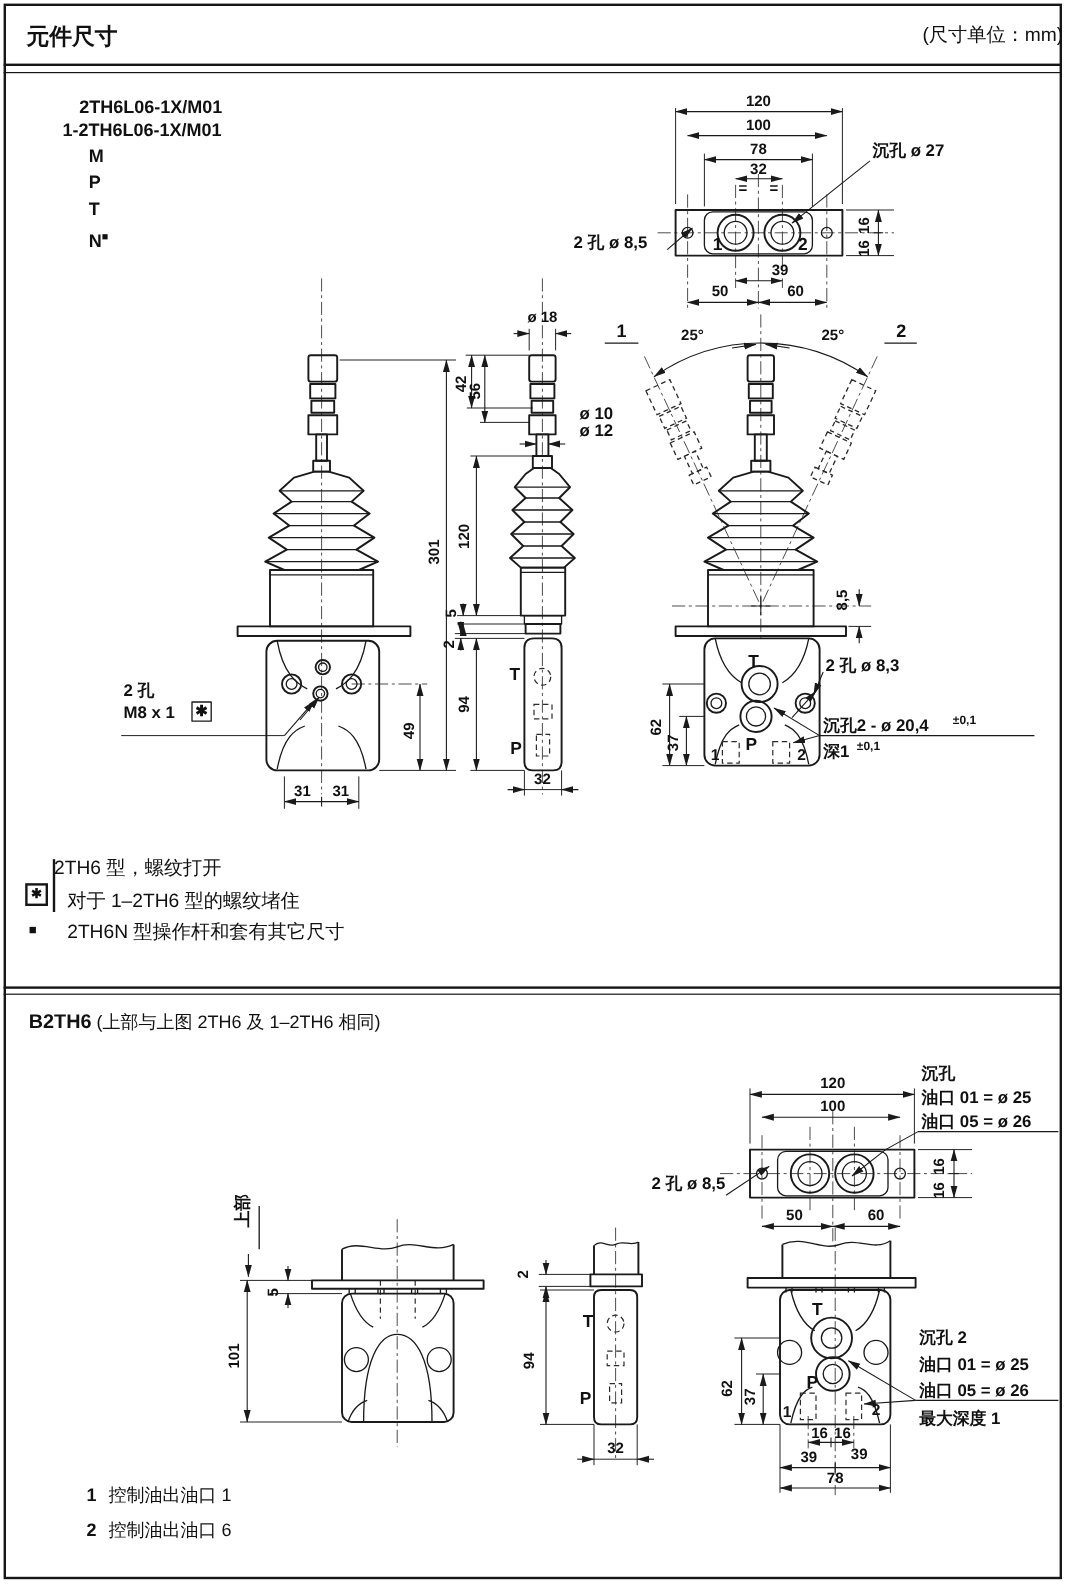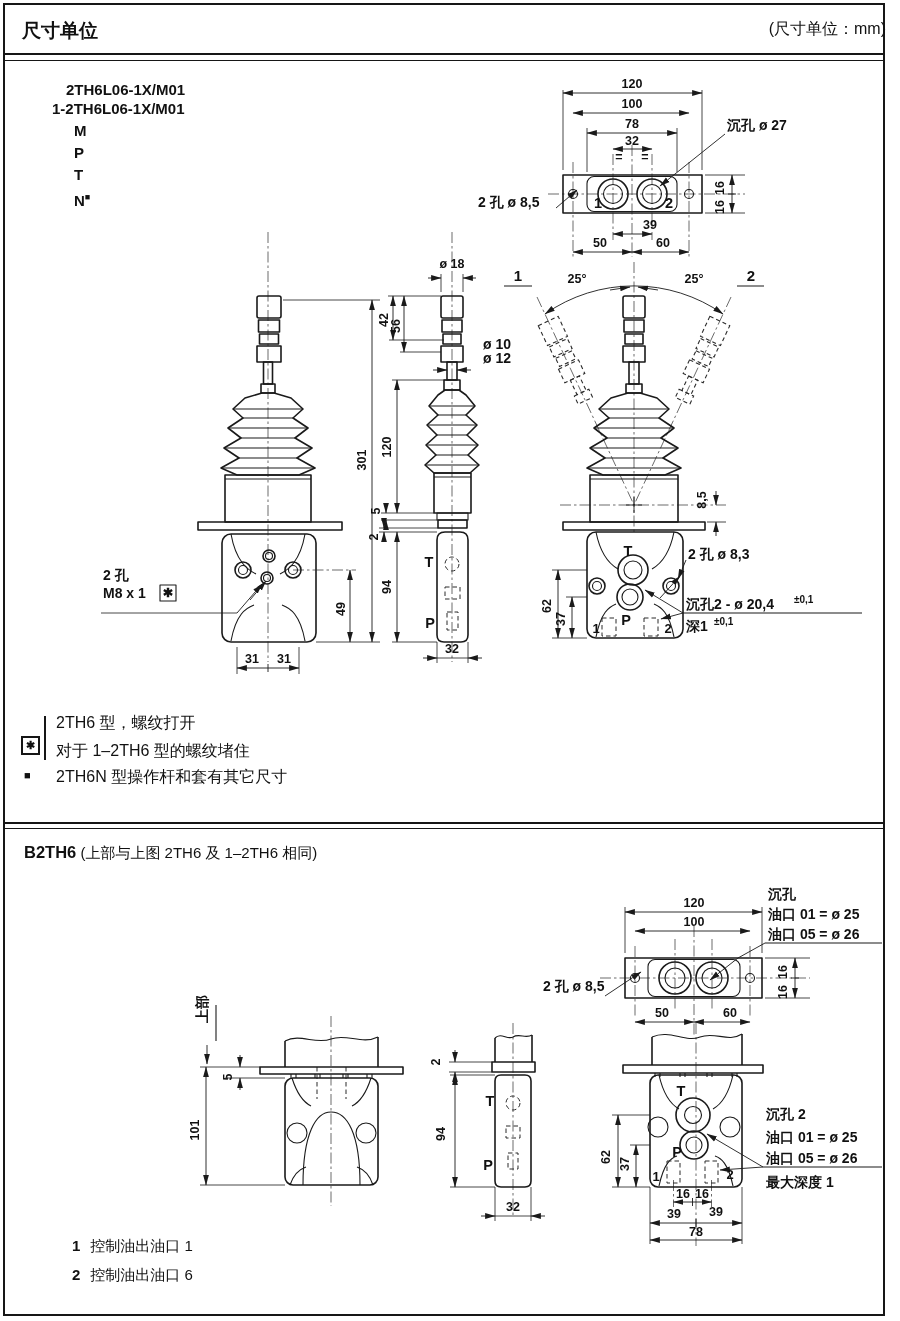--- a/index.html
+++ b/index.html
@@ -38,21 +38,21 @@
 </head>
 <body>
 
 <div class="page">
   <div class="frame"></div>
   <div class="hline" style="left:3px;top:53px;width:882px;height:2px;"></div>
   <div class="hline" style="left:3px;top:60px;width:882px;height:1px;"></div>
   <div class="hline" style="left:3px;top:822px;width:882px;height:2px;"></div>
   <div class="hline" style="left:3px;top:828px;width:882px;height:1px;"></div>
 
-  <div class="hdr-title">尺寸单位</div>
+  <div class="hdr-title">元件尺寸</div>
   <div class="hdr-unit">(尺寸单位：mm)</div>
 
   <div class="models">
     <div class="m1">2TH6L06-1X/M01</div>
     <div>1-2TH6L06-1X/M01</div>
   </div>
   <div class="ports">
     <div>M</div>
     <div>P</div>
     <div>T</div>
@@ -268,21 +268,21 @@
       <text class="tn" x="551" y="606" transform="rotate(-90 551 606)">62</text>
       <text class="tn" x="565" y="619" transform="rotate(-90 565 619)">37</text>
       <text class="tp" x="596" y="633" style="font-size:13px">1</text>
       <text class="tp" x="668" y="633" style="font-size:13px">2</text>
     </g>
   </svg>
 
   <div class="notes">
     <div class="note-box">✱</div>
     <div class="note-bar"></div>
-    <div class="note-t" style="left:56px;top:713px;">2TH6 型，螺纹打开</div>
+    <div class="note-t" style="left:45px;top:713px;">2TH6 型，螺纹打开</div>
     <div class="note-t" style="left:56px;top:741px;">对于 1–2TH6 型的螺纹堵住</div>
     <div class="note-sq">■</div>
     <div class="note-t" style="left:56px;top:767px;">2TH6N 型操作杆和套有其它尺寸</div>
   </div>
 
   <div class="s2title">
     <b>B2TH6</b>
     <span>(上部与上图 2TH6 及 1–2TH6 相同)</span>
   </div>
 

